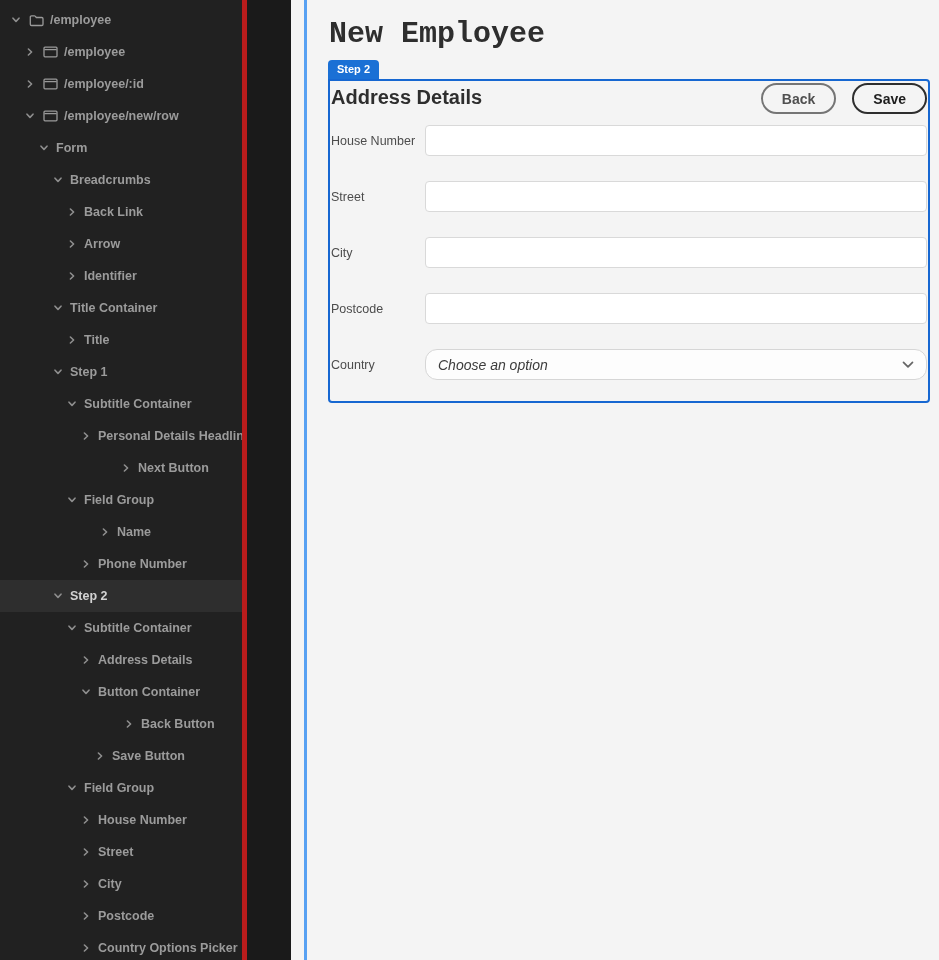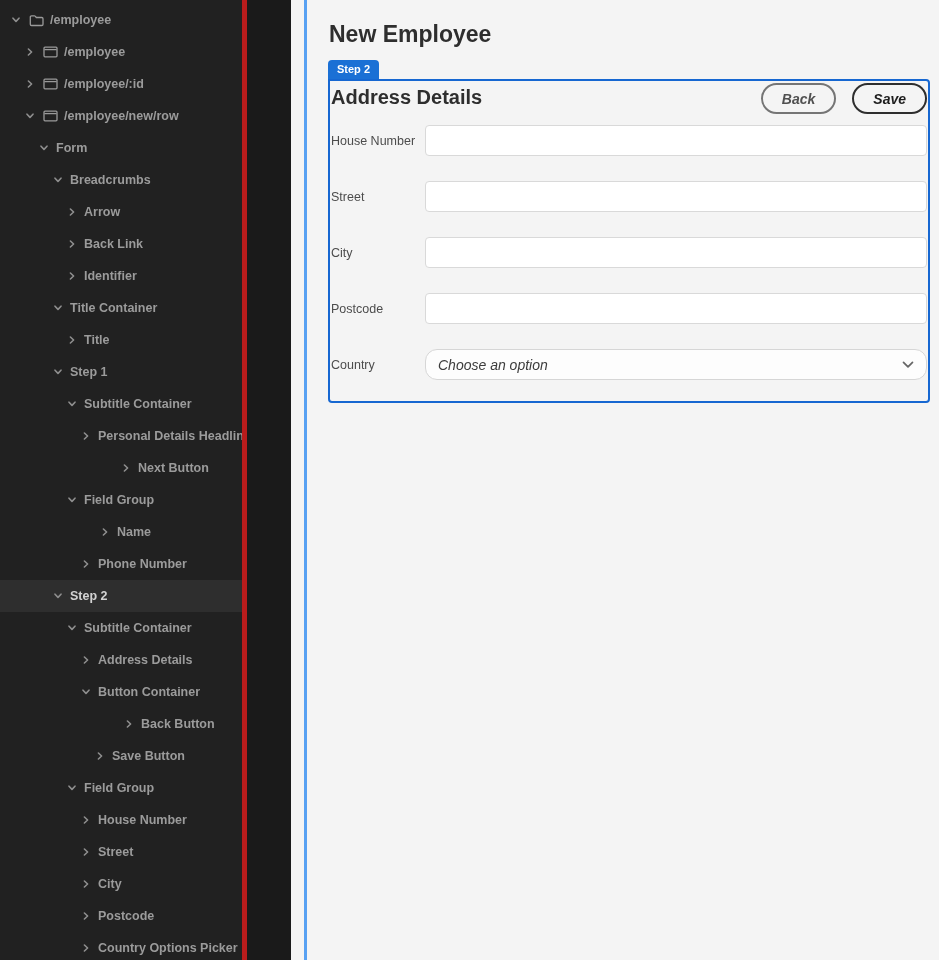--- a/index.html
+++ b/index.html
@@ -20,34 +20,34 @@
   .tree-label { margin-left: 4px; font-size: 12.5px; font-weight: 600; color: #9b9b9b;
                 white-space: nowrap; }
   .tree-row.selected .tree-label { color: #d2d2d2; }
 
   
   .page-gap { width: 13px; background: #f4f4f4; flex-shrink: 0; }
   .page-rule { width: 3px; background: #58a1f2; flex-shrink: 0; }
 
   
   .content { flex: 1; background: #f4f4f4; }
-  .page-title { margin: 18px 0 0 22px; font-size: 23px; line-height: 32px; font-weight: 700;
-                color: #2e2e2e; }
+  .page-title { margin: 18px 0 0 22px; font-size: 30px; line-height: 32px; font-weight: 700;
+                color: #2e2e2e; font-family: Liberation Mono, monospace; }
   .step-badge { display: inline-block; margin: 10px 0 0 21px; background: #1a70d5; color: #fff;
                 font-size: 11px; font-weight: 700; padding: 3px 9px 4px; border-radius: 4px 4px 0 0;
                 vertical-align: bottom; }
   .step-container { margin-left: 21px; width: 602px; border: 2px solid #1667d1;
                     border-radius: 0 4px 4px 4px; padding: 0 1px 21px 1px; background: #f4f4f4; }
   .section-header { display: flex; justify-content: space-between; align-items: flex-start;
                     height: 44px; padding-top: 2px; }
   .section-title { font-size: 20px; font-weight: 700; color: #2e2e2e; line-height: 28px; }
   .header-buttons { display: flex; gap: 16px; }
   .pill-btn { height: 31px; padding: 0 19px; border-radius: 16px; background: transparent;
               font-family: "Liberation Sans", sans-serif; font-size: 14px; font-weight: 700;
-              cursor: pointer; font-style: italic; }
+              cursor: pointer; }
   .pill-btn.back { border: 2px solid #757575; color: #505050; }
   .pill-btn.save { border: 2px solid #2e2e2e; color: #1d1d1d; }
 
   .fields { margin-top: 0; }
   .field-row { display: flex; align-items: center; margin-bottom: 25px; }
   .field-row:last-child { margin-bottom: 0; }
   .field-label { width: 94px; flex-shrink: 0; font-size: 12.5px; color: #4c4c4c; }
   .text-input { flex: 1; height: 31px; background: #ffffff; border: 1px solid #d9d9d9;
                 border-radius: 4px; padding: 0 10px; font-family: "Liberation Sans", sans-serif;
                 font-size: 14px; color: #333; outline: none; }
@@ -133,29 +133,29 @@
             </svg>
           </span>
           <span class="tree-label">Breadcrumbs</span>
         </div>
         <div class="tree-row" style="padding-left: 64px;">
           <span class="tw chev">
             <svg width="10" height="10" viewBox="0 0 10 10">
               <path d="M3.4 2 L6.6 5 L3.4 8" fill="none" stroke="#8f8f8f" stroke-width="1.6" stroke-linecap="round" stroke-linejoin="round"></path>
             </svg>
           </span>
+          <span class="tree-label">Back Link</span>
+        </div>
+        <div class="tree-row" style="padding-left: 64px;">
+          <span class="tw chev">
+            <svg width="10" height="10" viewBox="0 0 10 10">
+              <path d="M3.4 2 L6.6 5 L3.4 8" fill="none" stroke="#8f8f8f" stroke-width="1.6" stroke-linecap="round" stroke-linejoin="round"></path>
+            </svg>
+          </span>
           <span class="tree-label">Arrow</span>
-        </div>
-        <div class="tree-row" style="padding-left: 64px;">
-          <span class="tw chev">
-            <svg width="10" height="10" viewBox="0 0 10 10">
-              <path d="M3.4 2 L6.6 5 L3.4 8" fill="none" stroke="#8f8f8f" stroke-width="1.6" stroke-linecap="round" stroke-linejoin="round"></path>
-            </svg>
-          </span>
-          <span class="tree-label">Back Link</span>
         </div>
         <div class="tree-row" style="padding-left: 64px;">
           <span class="tw chev">
             <svg width="10" height="10" viewBox="0 0 10 10">
               <path d="M3.4 2 L6.6 5 L3.4 8" fill="none" stroke="#8f8f8f" stroke-width="1.6" stroke-linecap="round" stroke-linejoin="round"></path>
             </svg>
           </span>
           <span class="tree-label">Identifier</span>
         </div>
         <div class="tree-row" style="padding-left: 50px;">

